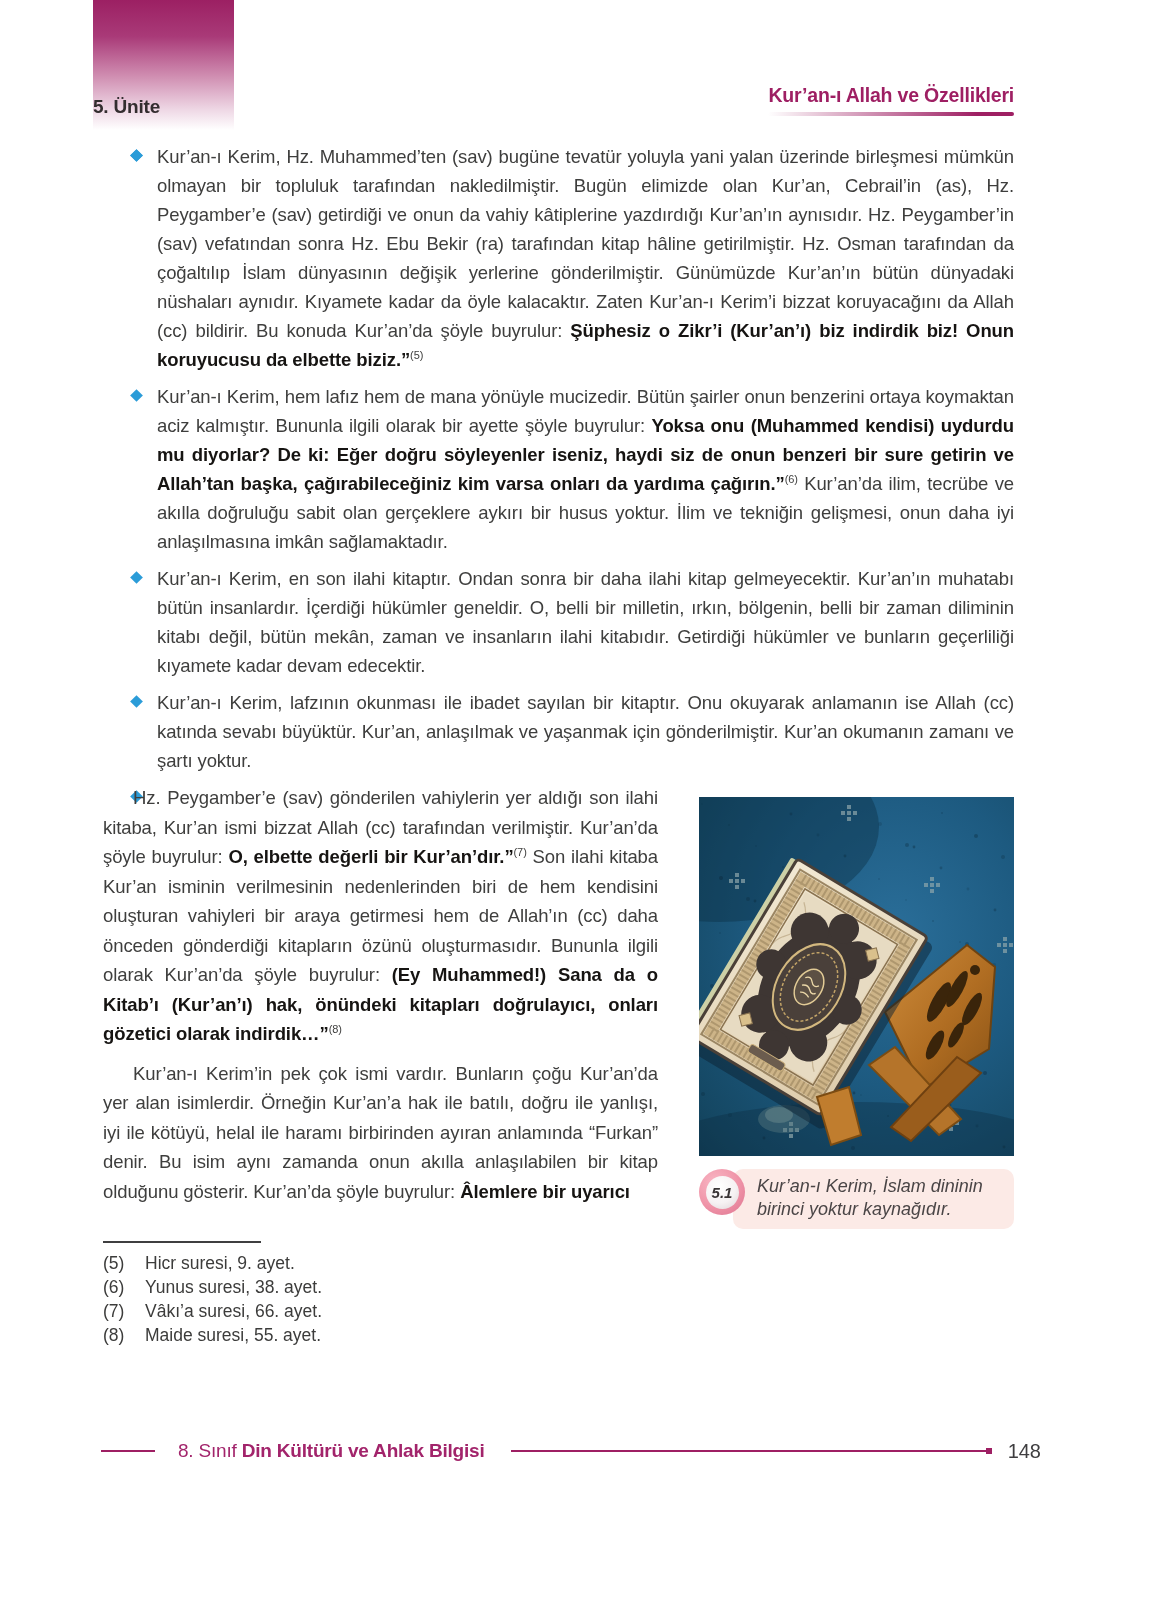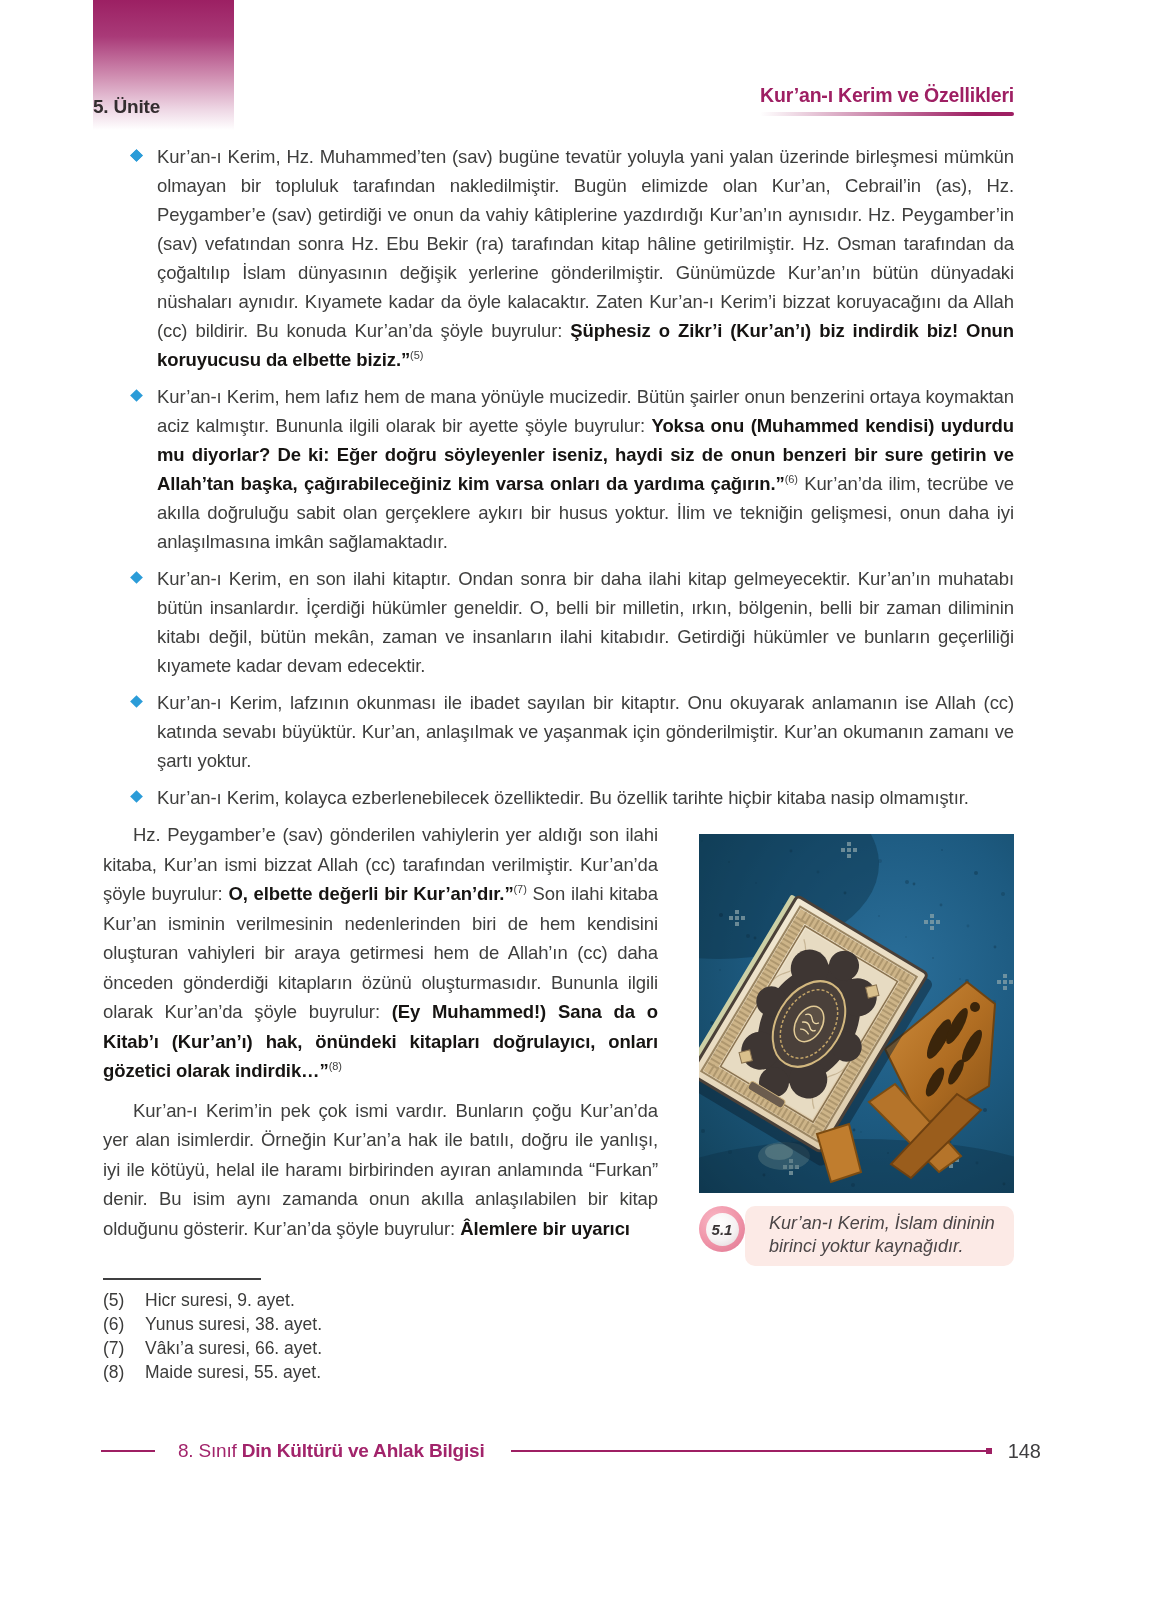--- a/index.html
+++ b/index.html
@@ -27,21 +27,21 @@
   }
   .diamond{position:absolute;left:4px;top:9px;width:9px;height:9px;background:#2b9cd8;transform:rotate(45deg);}
   .b{font-weight:bold;color:#161412;}
   sup{font-size:11px;line-height:0;font-weight:normal;color:#3e3e3d;}
   
   .twocol{position:relative;left:-25px;width:911px;display:flex;gap:41px;margin-top:2px;}
   .leftcol{width:590px;font-size:18.5px;line-height:29.5px;text-align:justify;letter-spacing:-0.1px;}
   .leftcol p{margin:0 0 10px 0;text-indent:30px;}
   .rightcol{width:315px;flex:0 0 315px;}
   .photo{width:315px;height:359px;margin-top:14px;display:block;}
-  .caption-row{display:flex;align-items:flex-start;margin-top:13px;gap:12px;}
+  .caption-row{display:flex;align-items:flex-start;margin-top:13px;}
   .caption-badge{
     position:relative;z-index:2;flex:0 0 46px;width:46px;height:46px;border-radius:50%;
     background:radial-gradient(circle at 35% 30%,#f9b6c4 0%,#ef93a7 55%,#dd7390 100%);
     display:flex;align-items:center;justify-content:center;
   }
   .caption-badge .inner{
     width:33px;height:33px;border-radius:50%;
     background:radial-gradient(circle at 40% 32%,#ffffff 0%,#f6f2f3 55%,#ded3d6 100%);
     display:flex;align-items:center;justify-content:center;
   }
@@ -65,32 +65,32 @@
   .f-line2::after{content:"";position:absolute;right:0;top:-2px;width:6px;height:6px;background:#9e1f63;}
   .f-pagenum{margin:0 110px 0 16px;font-size:20px;color:#3f3e40;}
 </style>
 </head>
 <body>
 
 <div class="unit-box">
   <span class="unit-label">5. Ünite</span>
 </div>
 <div class="page-heading">
-  <div class="title">Kur’an-ı Kerim ve Özellikleri</div>
+  <div class="title">Kur’an-ı Allah ve Özellikleri</div>
   <div class="title-underline"></div>
 </div>
 
 <div class="main">
   <ul class="bullets" id="bullet-list">
       <li class="bullet"><span class="diamond"></span></li>
       <li class="bullet"><span class="diamond"></span><span>Kur’an-ı Kerim, Hz. Muhammed’ten (sav) bugüne tevatür yoluyla yani yalan üzerinde birleşmesi mümkün olmayan bir topluluk tarafından nakledilmiştir. Bugün elimizde olan Kur’an, Cebrail’in (as), Hz. Peygamber’e (sav) getirdiği ve onun da vahiy kâtiplerine yazdırdığı Kur’an’ın aynısıdır. Hz. Peygamber’in (sav) vefatından sonra Hz. Ebu Bekir (ra) tarafından kitap hâline getirilmiştir. Hz. Osman tarafından da çoğaltılıp İslam dünyasının değişik yerlerine gönderilmiştir. Günümüzde Kur’an’ın bütün dünyadaki nüshaları aynıdır. Kıyamete kadar da öyle kalacaktır. Zaten Kur’an-ı Kerim’i bizzat koruyacağını da Allah (cc) bildirir. Bu konuda Kur’an’da şöyle buyrulur: </span><span class="b">Şüphesiz o Zikr’i (Kur’an’ı) biz indirdik biz! Onun koruyucusu da elbette biziz.”</span><sup>(5)</sup></li>
       <li class="bullet"><span class="diamond"></span><span>Kur’an-ı Kerim, hem lafız hem de mana yönüyle mucizedir. Bütün şairler onun benzerini ortaya koymaktan aciz kalmıştır. Bununla ilgili olarak bir ayette şöyle buyrulur: </span><span class="b">Yoksa onu (Muhammed kendisi) uydurdu mu diyorlar? De ki: Eğer doğru söyleyenler iseniz, haydi siz de onun benzeri bir sure getirin ve Allah’tan başka, çağırabileceğiniz kim varsa onları da yardıma çağırın.”</span><sup>(6)</sup><span> Kur’an’da ilim, tecrübe ve akılla doğruluğu sabit olan gerçeklere aykırı bir husus yoktur. İlim ve tekniğin gelişmesi, onun daha iyi anlaşılmasına imkân sağlamaktadır.</span></li>
       <li class="bullet"><span class="diamond"></span><span>Kur’an-ı Kerim, en son ilahi kitaptır. Ondan sonra bir daha ilahi kitap gelmeyecektir. Kur’an’ın muhatabı bütün insanlardır. İçerdiği hükümler geneldir. O, belli bir milletin, ırkın, bölgenin, belli bir zaman diliminin kitabı değil, bütün mekân, zaman ve insanların ilahi kitabıdır. Getirdiği hükümler ve bunların geçerliliği kıyamete kadar devam edecektir.</span></li>
       <li class="bullet"><span class="diamond"></span><span>Kur’an-ı Kerim, lafzının okunması ile ibadet sayılan bir kitaptır. Onu okuyarak anlamanın ise Allah (cc) katında sevabı büyüktür. Kur’an, anlaşılmak ve yaşanmak için gönderilmiştir. Kur’an okumanın zamanı ve şartı yoktur.</span></li>
-      <li class="bullet"><span class="diamond"></span><span>Kur’an-ı Kerim, kolayca ezberlenebilecek özelliktedir. Bu özellik tarihte hiçbir kitaba nasip olmamıştır.</span></li>
+      <li class="bullet"><span class="diamond"></span></li>
     </ul>
 
   <div class="twocol">
     <div class="leftcol" id="leftcol">
         <p><span>Hz. Peygamber’e (sav) gönderilen vahiylerin yer aldığı son ilahi kitaba, Kur’an ismi bizzat Allah (cc) tarafından verilmiştir. Kur’an’da şöyle buyrulur: </span><span class="b">O, elbette değerli bir Kur’an’dır.”</span><sup>(7)</sup><span> Son ilahi kitaba Kur’an isminin verilmesinin nedenlerinden biri de hem kendisini oluşturan vahiyleri bir araya getirmesi hem de Allah’ın (cc) daha önceden gönderdiği kitapların özünü oluşturmasıdır. Bununla ilgili olarak Kur’an’da şöyle buyrulur: </span><span class="b">(Ey Muhammed!) Sana da o Kitab’ı (Kur’an’ı) hak, önündeki kitapları doğrulayıcı, onları gözetici olarak indirdik…”</span><sup>(8)</sup></p>
         <p><span>Kur’an-ı Kerim’in pek çok ismi vardır. Bunların çoğu Kur’an’da yer alan isimlerdir. Örneğin Kur’an’a hak ile batılı, doğru ile yanlışı, iyi ile kötüyü, helal ile haramı birbirinden ayıran anlamında “Furkan” denir. Bu isim aynı zamanda onun akılla anlaşılabilen bir kitap olduğunu gösterir. Kur’an’da şöyle buyrulur: </span><span class="b">Âlemlere bir uyarıcı</span></p>
       </div>
     <div class="rightcol">
       <svg class="photo" id="photo-svg" viewBox="0 0 315 359" aria-hidden="true">
         <defs>

